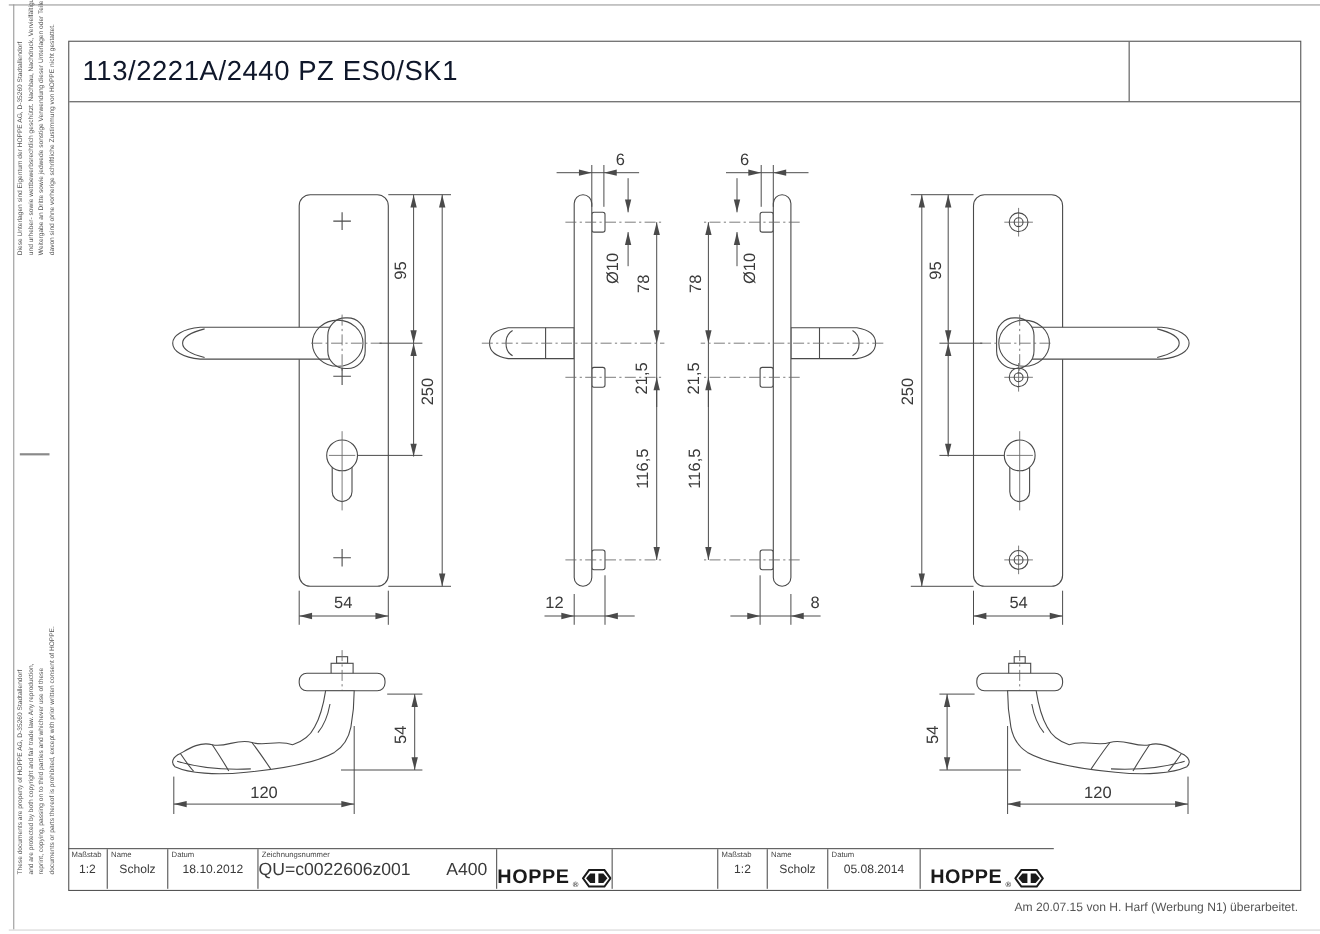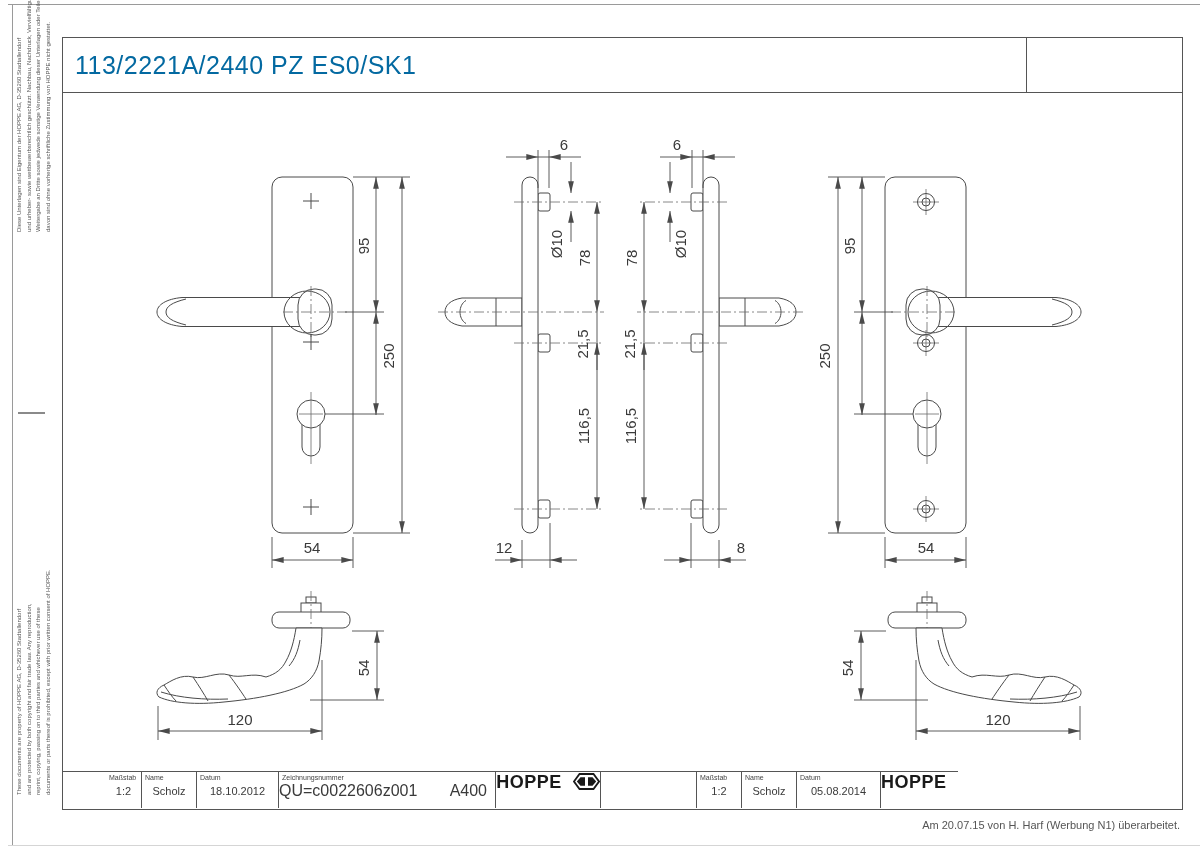--- a/index.html
+++ b/index.html
@@ -8,37 +8,37 @@
   .abs{position:absolute;}
   
   .edge-top{left:8px;top:4px;width:1192px;height:0;border-top:1px solid #9a9a9a;}
   .edge-left{left:12px;top:4px;width:0;height:841px;border-left:1px solid #9a9a9a;}
   .edge-bottom{left:8px;top:845px;width:1192px;height:0;border-top:1px solid #d5d5d5;}
   .fold-mark{left:18px;top:412px;width:27px;height:2px;background:#8a8a8a;}
   
   .frame{left:62px;top:37px;width:1119px;height:771px;border:1px solid #555;}
   .titleband{position:absolute;left:0;top:0;width:100%;height:54px;border-bottom:1px solid #555;}
   .titleband .divider{position:absolute;left:963px;top:0;height:54px;width:0;border-left:1px solid #555;}
-  .doc-title{position:absolute;left:12px;top:13px;font-size:25px;letter-spacing:.5px;color:#0369a1;white-space:nowrap;}
+  .doc-title{position:absolute;left:12px;top:13px;font-size:25px;letter-spacing:.5px;color:#0f172a;white-space:nowrap;}
   
   .vtext{transform:rotate(-90deg);transform-origin:top left;font-size:6px;line-height:9.5px;
          color:#555;white-space:nowrap;}
   .vtext span{display:block;}
   .vtext-de{left:15px;top:232px;}
   .vtext-en{left:15px;top:795px;}
   
-  .tband{left:62px;top:771px;width:896px;height:37px;border-top:1px solid #555;display:flex;box-sizing:border-box;padding-left:44px;}
+  .tband{left:62px;top:771px;width:896px;height:37px;border-top:1px solid #555;display:flex;box-sizing:border-box;}
   .tcell{border-right:1px solid #555;box-sizing:border-box;position:relative;overflow:hidden;}
   .tcell:last-child{border-right:none;}
   .tlabel{display:block;font-size:7px;color:#444;padding:2px 0 0 3px;line-height:8px;}
   .tvalue{display:block;text-align:center;font-size:11px;color:#3a3a3a;margin-top:3px;}
   .znr-row{display:flex;align-items:baseline;margin-top:0px;}
   .znr-num{flex:1;text-align:left;font-size:16px;color:#3a3a3a;}
   .znr-sheet{font-size:16px;color:#3a3a3a;padding-right:8px;}
-  .brandcell{display:flex;align-items:flex-start;justify-content:center;gap:3px;}
+  .brandcell{display:flex;align-items:flex-end;justify-content:center;gap:3px;}
   .brandtxt{font-weight:bold;font-size:18px;letter-spacing:.5px;color:#1a1a1a;}
   .brandreg{font-size:7px;margin-top:-10px;color:#1a1a1a;}
   .footer-note{right:20px;top:819px;font-size:11px;color:#555;text-align:center;}
   
   svg text{font-family:"Liberation Sans","DejaVu Sans",sans-serif;font-size:15px;fill:#3a3a3a;}
   .ol{fill:#fff;stroke:#4a4a4a;stroke-width:1;}
   .ln{fill:none;stroke:#4a4a4a;stroke-width:1;}
   .dim{fill:none;stroke:#4a4a4a;stroke-width:.9;}
   .thin{fill:none;stroke:#6a6a6a;stroke-width:.8;}
   .cl{fill:none;stroke:#6a6a6a;stroke-width:.8;stroke-dasharray:10 3 2 3;}

